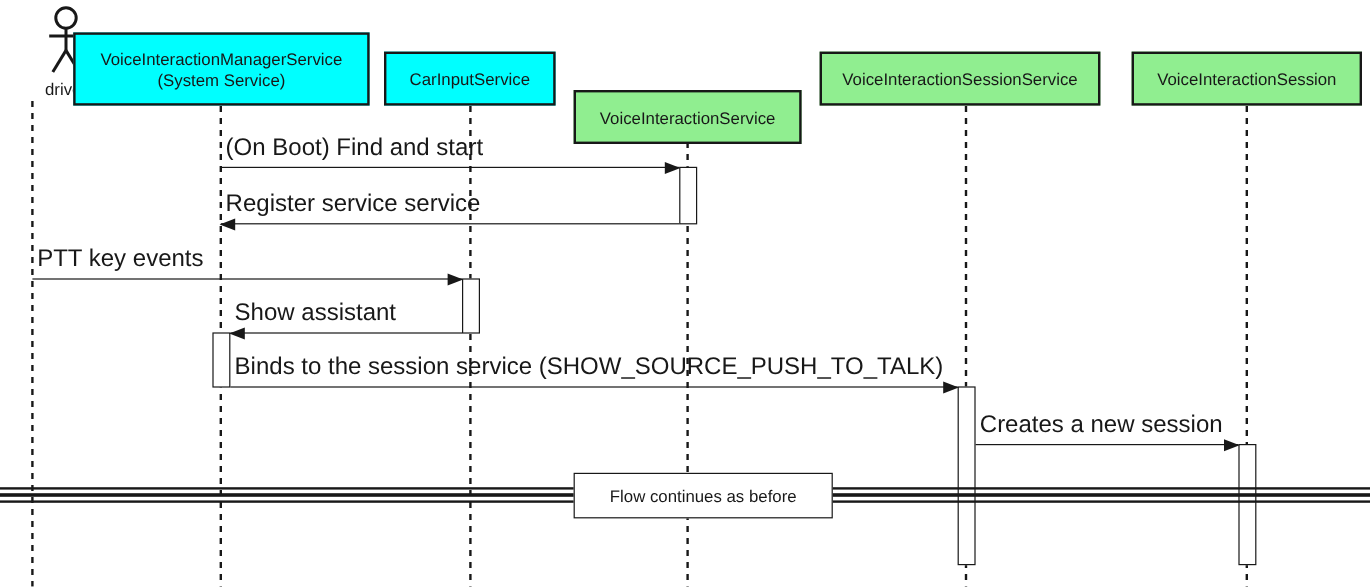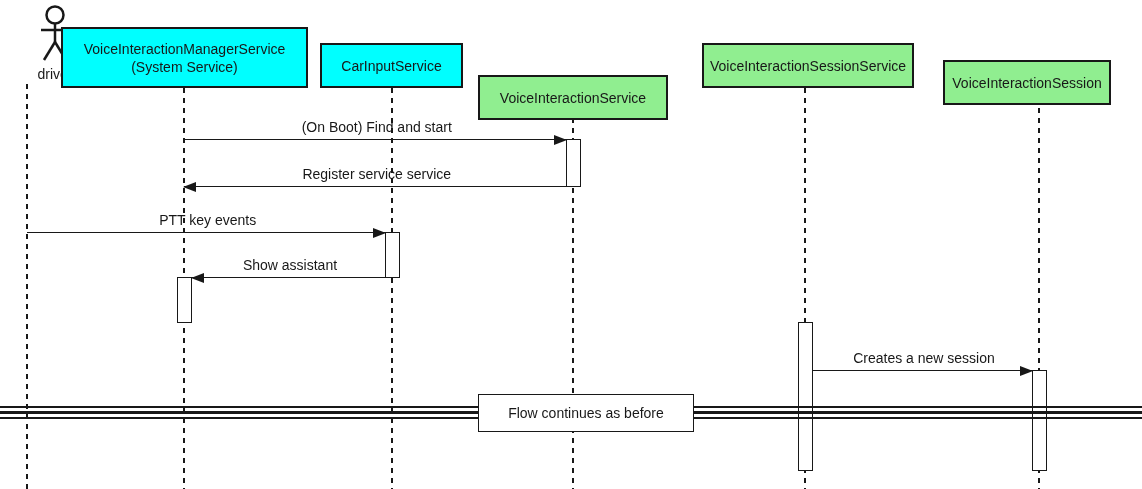--- a/index.html
+++ b/index.html
@@ -36,21 +36,21 @@
   .activation{
     position:absolute;width:15px;
     box-sizing:border-box;
     background:#fff;border:1.5px solid #181818;
     z-index:2;
   }
   
   .msg{position:absolute;height:24px;z-index:3;}
   .msg .lbl{
     position:absolute;left:4px;right:0;bottom:5px;
-    text-align:center;font-size:14px;white-space:nowrap;
+    font-size:20px;white-space:nowrap;
   }
   .msg .line{position:absolute;left:0;right:0;bottom:0;height:1.5px;background:#181818;}
   .msg .head{position:absolute;width:0;height:0;bottom:-5px;}
   .msg.right .head{
     right:-1px;
     border-left:13px solid #181818;
     border-top:5.5px solid transparent;border-bottom:5.5px solid transparent;
   }
   .msg.left .head{
     left:-1px;
@@ -92,24 +92,24 @@
   <div class="pbox cyan" style="left:61px;top:27px;width:247px;height:61px;">
     <span>VoiceInteractionManagerService</span>
     <span>(System Service)</span>
   </div>
   <div class="pbox cyan" style="left:320px;top:43px;width:143px;height:45px;">
     <span>CarInputService</span>
   </div>
   <div class="pbox green" style="left:478px;top:43px;width:190px;height:45px;margin-top:32px;">
     <span>VoiceInteractionService</span>
   </div>
-  <div class="pbox green" style="left:702px;top:43px;width:212px;height:45px;">
+  <div class="pbox green" style="left:683px;top:43px;width:234px;height:45px;">
     <span>VoiceInteractionSessionService</span>
   </div>
-  <div class="pbox green" style="left:943px;top:43px;width:168px;height:45px;margin-top:17px;">
+  <div class="pbox green" style="left:943px;top:43px;width:192px;height:45px;">
     <span>VoiceInteractionSession</span>
   </div>
 
   <div class="activation" style="left:565.5px;top:139px;height:48px;"></div>
   <div class="activation" style="left:384.5px;top:232px;height:46px;"></div>
   <div class="activation" style="left:176.5px;top:277px;height:46px;"></div>
   <div class="activation" style="left:797.5px;top:322px;height:149px;"></div>
   <div class="activation" style="left:1031.5px;top:370px;height:101px;"></div>
 
   <div class="msg right" style="left:184px;top:116px;width:381.5px;">
@@ -125,20 +125,25 @@
   <div class="msg left" style="left:191.5px;top:254px;width:193px;">
     <div class="lbl">Show assistant</div>
     <div class="line"></div>
     <div class="head"></div>
   </div>
   <div class="msg right" style="left:27px;top:209px;width:357.5px;">
     <div class="lbl">PTT key events</div>
     <div class="line"></div>
     <div class="head"></div>
   </div>
+  <div class="msg right" style="left:191.5px;top:299px;width:606px;">
+    <div class="lbl">Binds to the session service (SHOW_SOURCE_PUSH_TO_TALK)</div>
+    <div class="line"></div>
+    <div class="head"></div>
+  </div>
   <div class="msg right" style="left:812.5px;top:347px;width:219px;">
     <div class="lbl">Creates a new session</div>
     <div class="line"></div>
     <div class="head"></div>
   </div>
 
   <div class="divider-line" style="top:406px;height:1.5px;"></div>
   <div class="divider-line" style="top:411px;height:2.5px;"></div>
   <div class="divider-line" style="top:417px;height:1.5px;"></div>
   <div class="divider-box">

